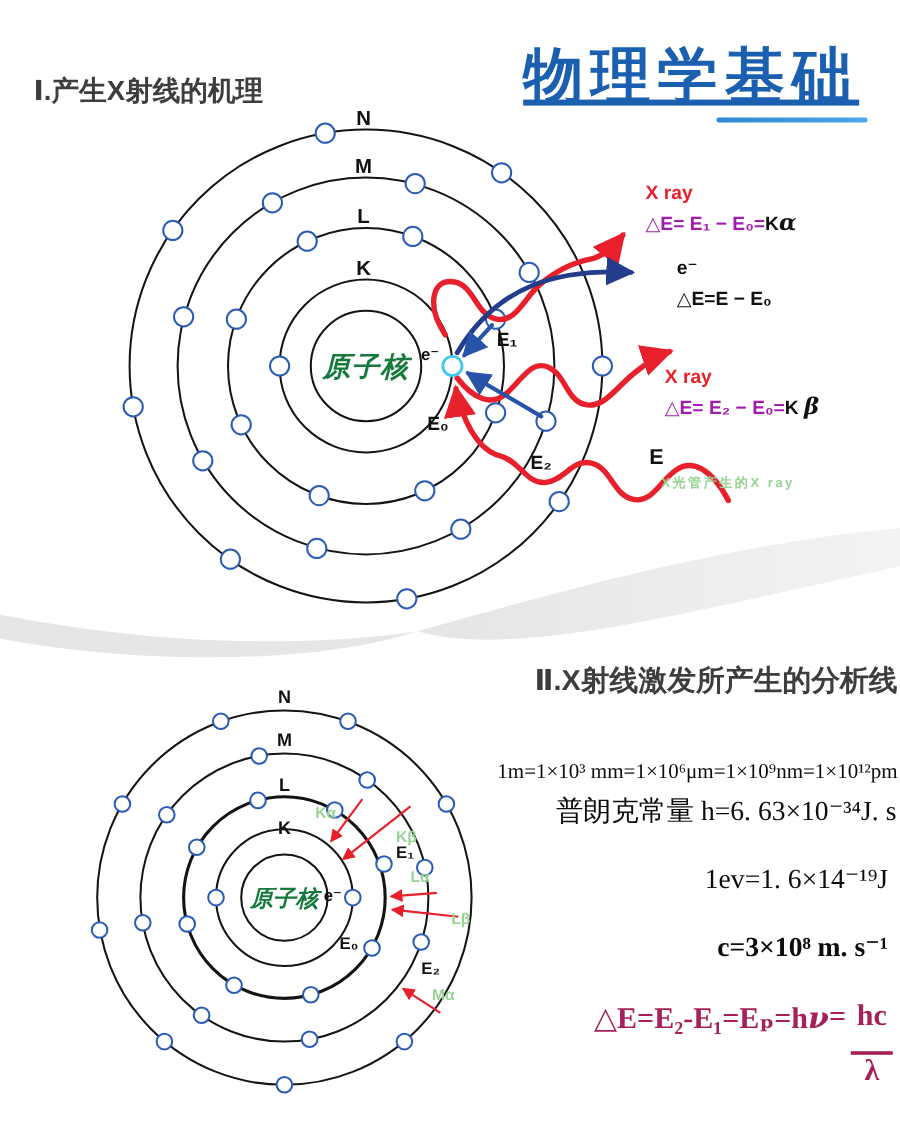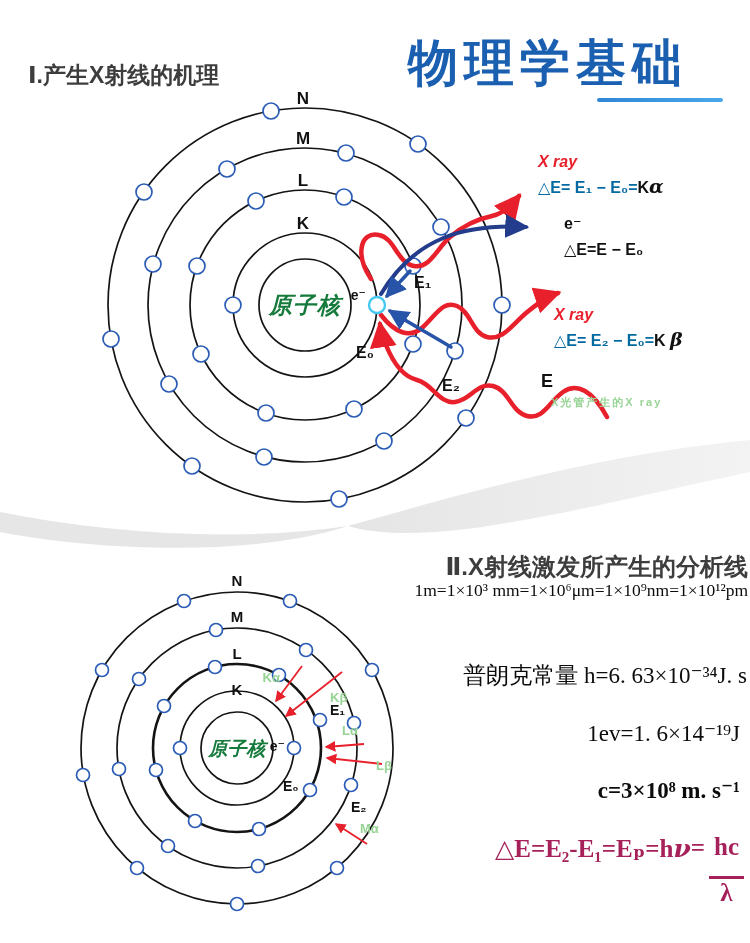--- a/index.html
+++ b/index.html
@@ -2,22 +2,22 @@
 <html><head>
 <meta charset="utf-8">
 <style>
   html,body{margin:0;padding:0;background:#fff;}
   .page{
     position:relative;width:750px;height:943px;background:#ffffff;overflow:hidden;
     font-family:"Liberation Sans","DejaVu Sans",sans-serif;color:#111;
   }
   
   .main-title{
-    position:absolute;left:408px;top:30px;width:310px;
-    font-size:50px;font-weight:bold;letter-spacing:6px;color:#1a5fb0;white-space:nowrap;
+    position:absolute;left:436px;top:30px;width:310px;
+    font-size:50px;font-weight:bold;letter-spacing:6px;color:#1a5fb0;white-space:nowrap;text-decoration:underline;
   }
   .title-underline{
     position:absolute;left:597px;top:98px;width:126px;height:4px;border-radius:2px;
     background:linear-gradient(90deg,#2f86d6,#4aa8ea);
   }
   .s1-heading{
     position:absolute;left:28px;top:60px;font-size:23px;font-weight:600;color:#3d3d3d;white-space:nowrap;
   }
   .s2-heading{
     position:absolute;right:2px;top:551px;font-size:24px;font-weight:700;color:#3d3d3d;white-space:nowrap;
@@ -36,32 +36,32 @@
   .nucleus-lbl2{font:bold italic 19px "Liberation Serif","DejaVu Serif",serif;fill:#157a3c;text-anchor:middle;}
   .e-lbl{font:bold 16px "Liberation Sans","DejaVu Sans",sans-serif;fill:#111;}
   .e-lbl-sm{font:bold 14px "Liberation Sans","DejaVu Sans",sans-serif;fill:#111;}
   .green-lbl{font:bold 13px "Liberation Sans","DejaVu Sans",sans-serif;fill:#98d495;}
   .wave{fill:none;stroke:#e8202c;stroke-width:4.5px;stroke-linecap:round;}
   .jump{fill:none;stroke:#2753a8;stroke-width:3.5px;stroke-linecap:round;}
   .eject{fill:none;stroke:#233c8c;stroke-width:4px;stroke-linecap:round;}
   .thin-red{fill:none;stroke:#e8202c;stroke-width:1.8px;}
   
   .anno{position:absolute;white-space:nowrap;line-height:24px;}
-  .red-t{color:#e8202c;font-weight:bold;font-size:16px;font-style:italic;}
-  .red-f{color:#0369a1;font-weight:bold;font-size:16px;margin-top:28px;}
+  .red-t{color:#e8202c;font-weight:bold;font-size:16px;}
+  .red-f{color:#a21caf;font-weight:bold;font-size:16px;margin-top:28px;}
   .blk-f{color:#111;font-weight:bold;font-size:16px;}
   .greek{font-family:"DejaVu Serif","Liberation Serif",serif;font-style:italic;font-weight:600;font-size:19px;color:#111;}
   .e-big{position:absolute;font-size:18px;font-weight:bold;color:#111;}
   .green-caption{position:absolute;font-size:11px;font-weight:bold;letter-spacing:2px;color:#98d495;white-space:nowrap;}
   
   .const-line{
     position:absolute;font-family:"Liberation Serif","DejaVu Serif",serif;color:#0c0c0c;
     white-space:nowrap;text-align:right;
   }
-  .units{right:2px;top:580px;font-size:17.5px;}
+  .units{right:2px;top:632px;font-size:17.5px;}
   .planck{right:3px;top:660px;font-size:23px;}
   .ev{right:10px;top:720px;font-size:23px;}
   .speed{right:10px;top:776px;font-size:23px;font-weight:bold;}
   .energy-formula{
     position:absolute;right:6px;top:834px;color:#a6205a;font-weight:bold;
     font-family:"Liberation Serif","DejaVu Serif",serif;font-size:25px;white-space:nowrap;
     display:flex;align-items:flex-start;
   }
   .energy-formula .greek2{font-style:italic;font-family:"DejaVu Serif","Liberation Serif",serif;}
   .frac{display:inline-block;text-align:center;margin-left:4px;vertical-align:middle;}

